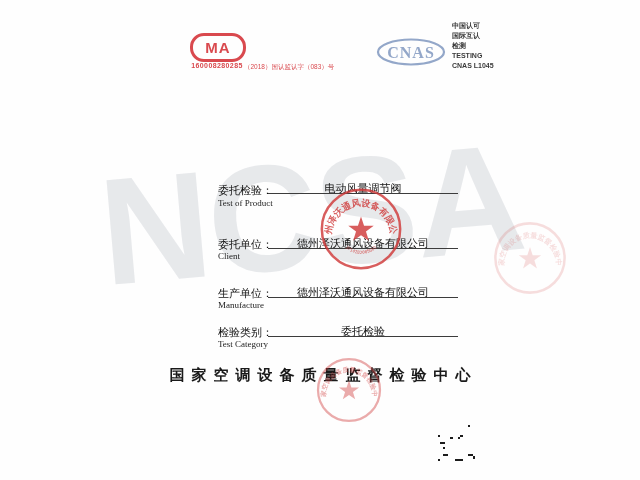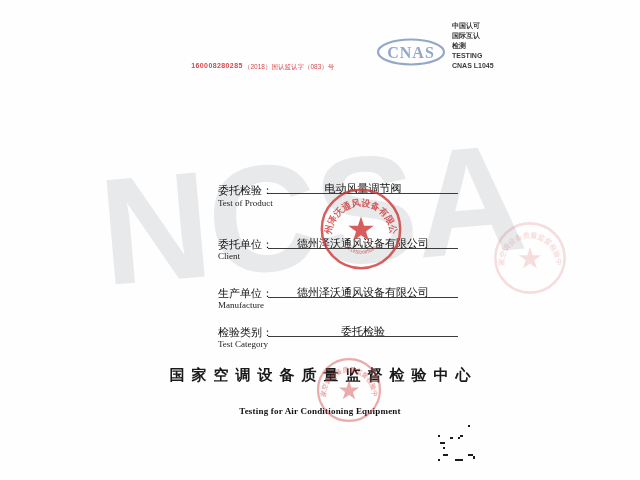--- a/index.html
+++ b/index.html
@@ -52,20 +52,23 @@
       display:grid;grid-template-columns:repeat(15,1fr);grid-template-rows:repeat(15,1fr);}
   .qr i{display:block;}
 </style>
 </head>
 <body>
 
 <div class="page">
 
   <div class="watermark">NCSA</div>
 
+  <div class="hdr cma-box" style="position: absolute; left: 190px; top: 33px;">
+    <span>MA</span>
+  </div>
   <div class="hdr cma-num" style="position: absolute; left: 186px; top: 62px;">160008280285</div>
 
   <div class="hdr cal-caption" style="position: absolute; left: 244px; top: 63px;">（2018）国认监认字（083）号</div>
 
 
   <svg class="hdr cnas-svg" style="position: absolute; left: 376px; top: 37px;" width="70" height="30">
     <ellipse cx="35" cy="15" rx="33" ry="12.5" fill="none" stroke="#93a7c9" stroke-width="2.2"></ellipse>
     <text x="35" y="20.5" text-anchor="middle" font-size="16" font-weight="bold" font-family="Liberation Serif, serif" fill="#93a7c9" stroke="#fefefe" stroke-width="4" paint-order="stroke" letter-spacing="1">CNAS</text>
   </svg>
 
@@ -92,21 +95,20 @@
   <div class="f-label-en" style="top:300px;">Manufacture</div>
   <div class="f-value" style="top:285px;">德州泽沃通风设备有限公司</div>
   <div class="f-line" style="top:297px;"></div>
 
   <div class="f-label-zh" style="top:325px;">检验类别：</div>
   <div class="f-label-en" style="top:339px;text-align:center;">Test Category</div>
   <div class="f-value" style="top:324px;">委托检验</div>
   <div class="f-line" style="top:336px;"></div>
 
   <div class="footer-zh">国家空调设备质量监督检验中心</div>
-  <div class="footer-en" style="top:406px;">Testing for Air Conditioning Equipment</div>
 
   <div class="qr">
       <i style="background: transparent;"></i>
       <i style="background: transparent;"></i>
       <i style="background: transparent;"></i>
       <i style="background: transparent;"></i>
       <i style="background: transparent;"></i>
       <i style="background: transparent;"></i>
       <i style="background: transparent;"></i>
       <i style="background: transparent;"></i>

